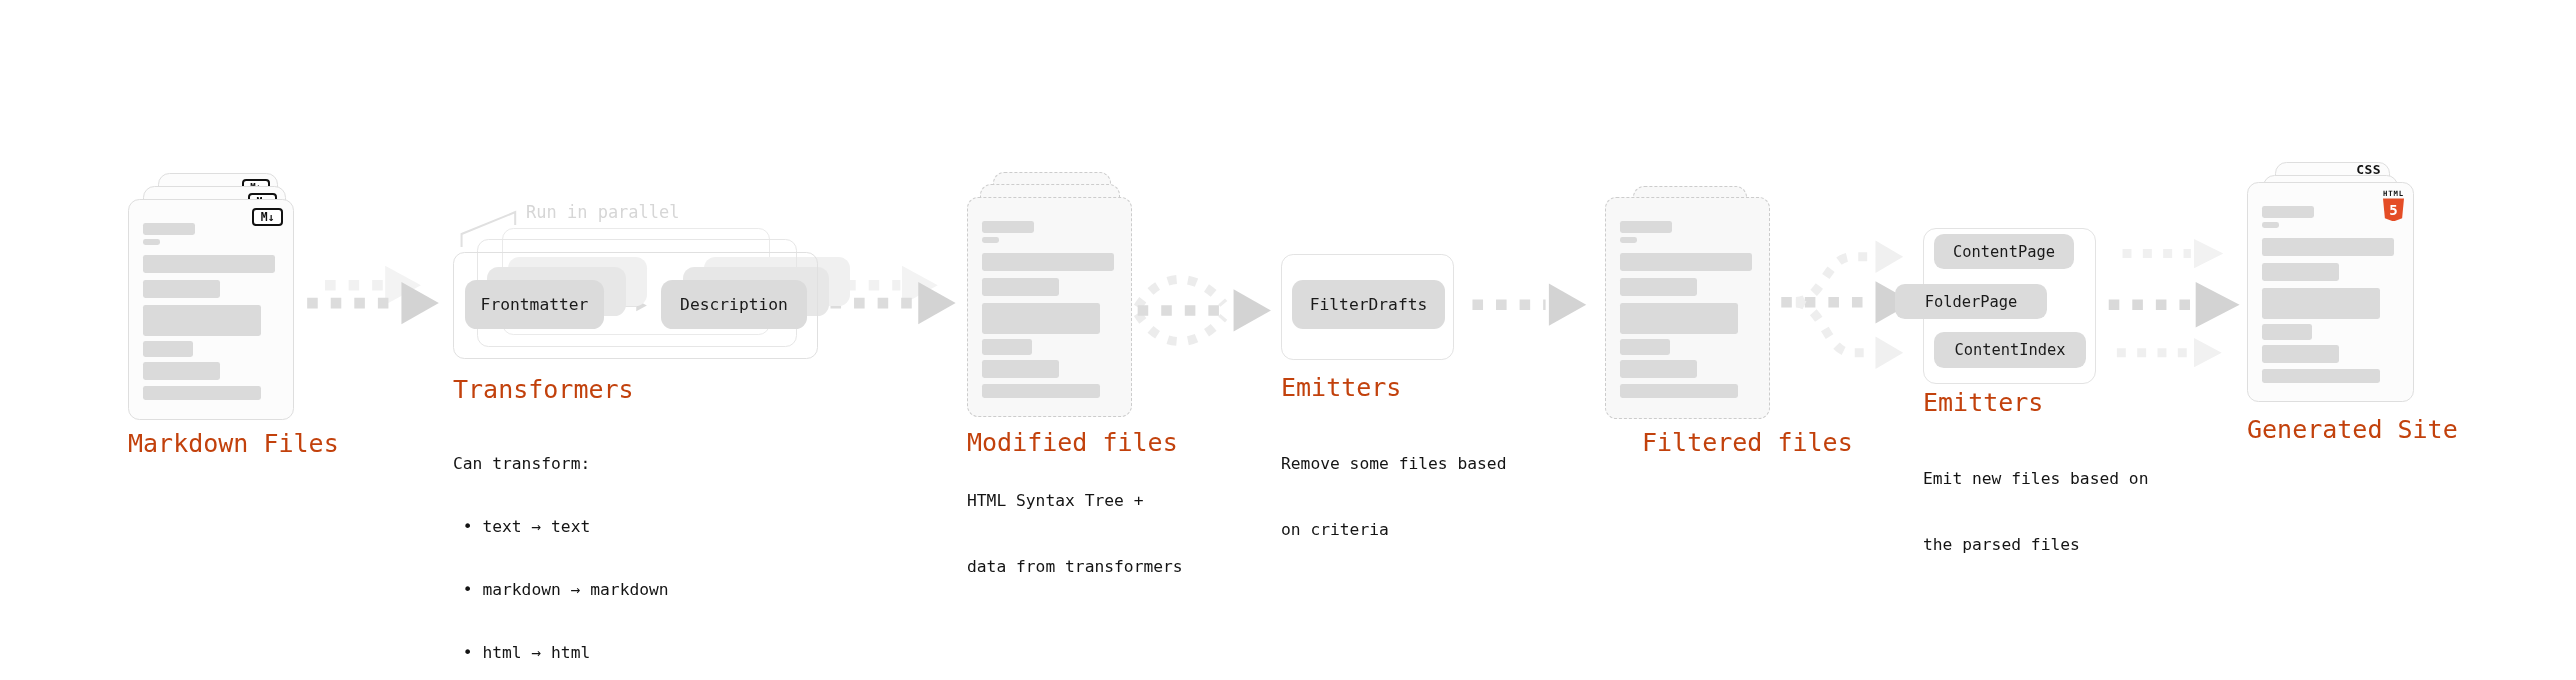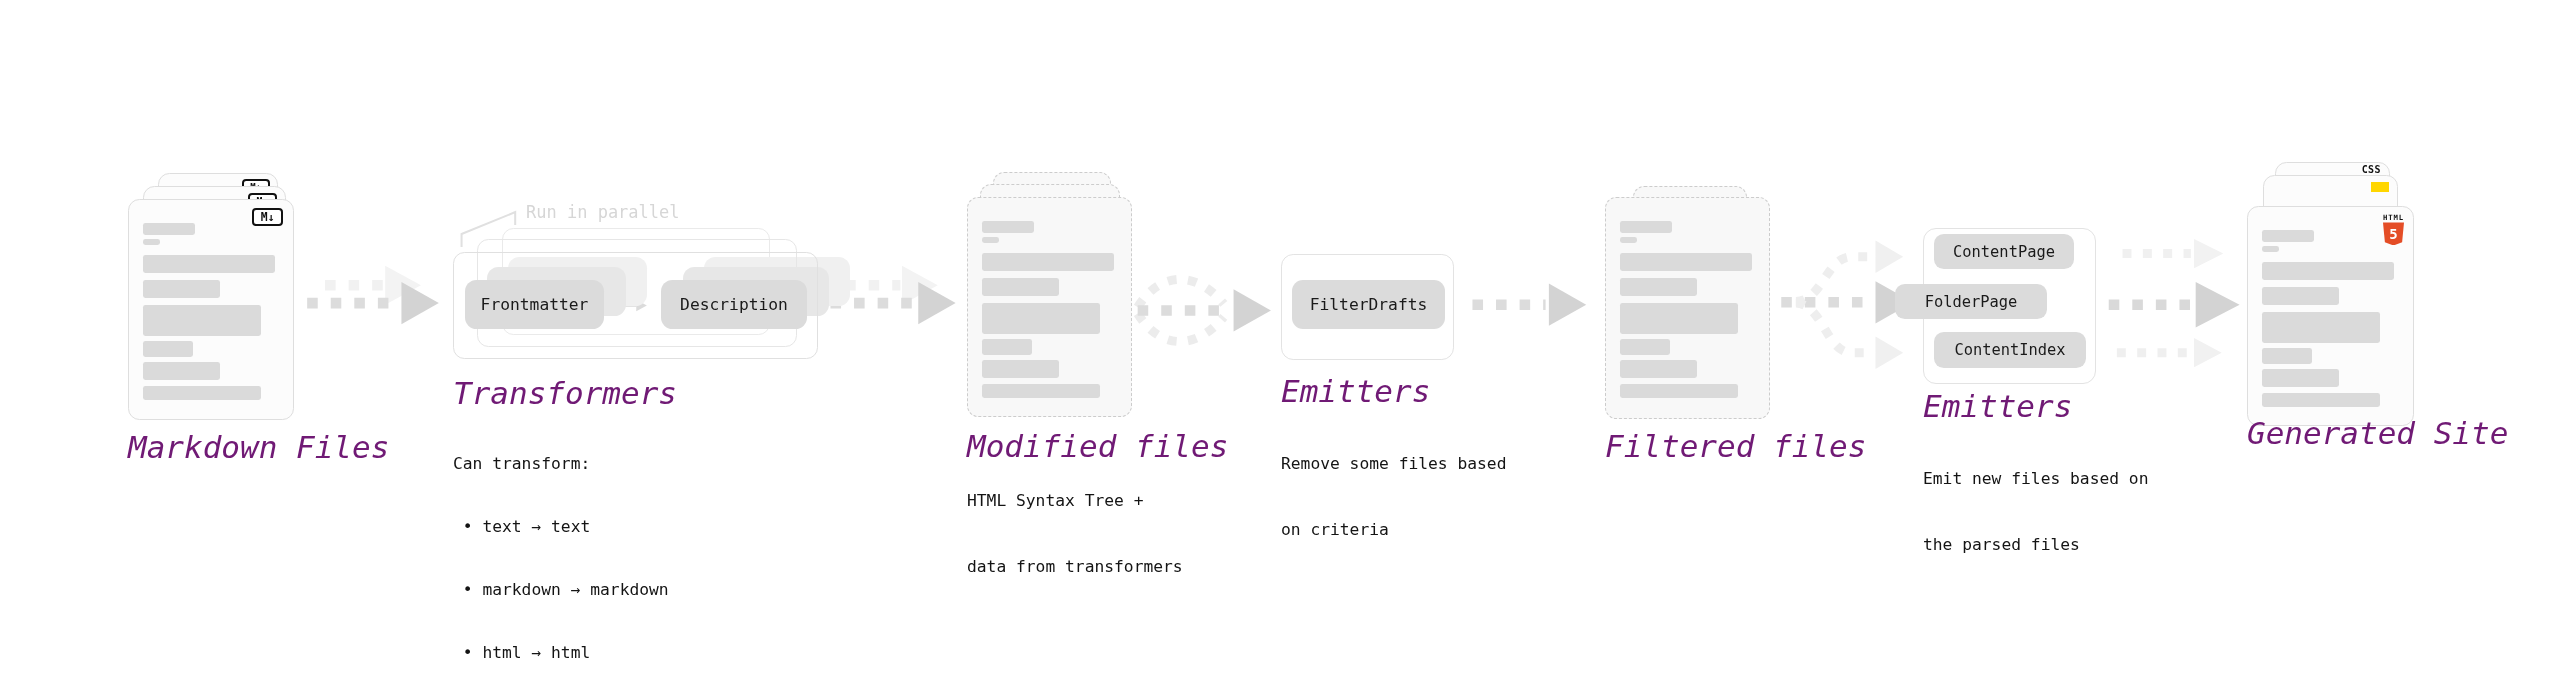--- a/index.html
+++ b/index.html
@@ -21,21 +21,21 @@
   .b5 { width:118px; height:31px; margin-top:7.3px;  }
   .b6 { width:50px;  height:15.4px; margin-top:4.9px;  }
   .b7 { width:77px;  height:18px; margin-top:4.9px;  }
   .b8 { width:118px; height:14px; margin-top:6.5px;  }
 
   
   .md-badge { position:absolute; background:#ffffff; border:2.4px solid #111111; border-radius:4.1px;
               display:flex; align-items:center; justify-content:center;
               font-weight:bold; color:#111111; }
   .css-badge { position:absolute; display:flex; flex-direction:column; align-items:center; }
-  .css-badge .css-txt { font-size:10px; font-weight:bold; color:#111; line-height:7.3px; letter-spacing:0.4px; }
+  .css-badge .css-txt { font-size:13px; font-weight:bold; color:#111; line-height:7.3px; letter-spacing:0.4px; }
   .css-badge .css-underline { width:14px; height:3.3px; background:#2563eb; margin-top:1.6px; border-radius:0.8px; }
   .js-badge { position:absolute; background:#ffd600; width:18px; height:10.6px; }
   .html5-badge { position:absolute; display:flex; flex-direction:column; align-items:center; }
   .html5-badge .html-txt { font-size:7.3px; font-weight:bold; color:#111; letter-spacing:0.8px; line-height:8.1px; }
   .html5-shield { width:21px; height:23px; margin-top:0.8px; background:#e44d26;
                   clip-path:polygon(0 0,100% 0,91% 86%,50% 100%,9% 86%);
                   display:flex; align-items:center; justify-content:center; }
   .html5-shield span { color:#ffffff; font-weight:bold; font-size:14px; line-height:14px; }
 
   
@@ -46,21 +46,21 @@
   .pill.ghost1 { background:#e7e7e7; z-index:2; }
   .pill.ghost2 { background:#f0f0f0; z-index:2; }
   .annotation { position:absolute; font-size:17px; color:#d6d6d6; z-index:2; white-space:pre; }
 
   
   .plugin-box { position:absolute; background:#ffffff; border:1.6px solid #e3e3e3; border-radius:12.2px; z-index:2; }
   .mini-pill { position:absolute; background:#dbdbdb; border-radius:9.8px; display:flex; align-items:center;
                justify-content:center; font-size:15.4px; color:#1a1a1a; z-index:3; }
 
   
-  .stage-title { position:absolute; font-size:31px; font-weight:500; color:#701a75; z-index:2; white-space:pre;font-style:italic; }
+  .stage-title { position:absolute; font-size:25px; font-weight:500; color:#c2410c; z-index:2; white-space:pre; }
   .stage-body  { position:absolute; font-size:16.3px; line-height:21px; color:#141414; z-index:2; white-space:pre; }
   .stage-body.wide { line-height:22px; }
 </style>
 </head>
 <body>
 
 <div class="canvas">
 
   <svg class="arrow-layer" width="2576" height="681" viewBox="0 0 3170 838">
 
@@ -207,21 +207,21 @@
         <div class="bar b2"></div>
         <div class="bar b3"></div>
         <div class="bar b4"></div>
         <div class="bar b5"></div>
         <div class="bar b6"></div>
         <div class="bar b7"></div>
         <div class="bar b8"></div>
       </div>
     </div>
   </div>
-  <div class="stage-title" style="left:1605px;top:428px">Filtered files</div>
+  <div class="stage-title" style="left:1642px;top:428px">Filtered files</div>
 
   <div class="plugin-box" style="left:1923px;top:228px;width:173px;height:156px;border-radius:13px"></div>
   <div class="mini-pill" style="left:1934px;top:234px;width:140px;height:35px">ContentPage</div>
   <div class="mini-pill" style="left:1895px;top:284px;width:152px;height:35px">FolderPage</div>
   <div class="mini-pill" style="left:1934px;top:332px;width:152px;height:36px">ContentIndex</div>
   <div class="stage-title" style="left:1923px;top:388px">Emitters</div>
   <div class="stage-body wide" style="left:1923px;top:424px">
     <div>Emit new files based on</div>
     <div>the parsed files</div>
   </div>
@@ -229,21 +229,21 @@
   <div>
     <div class="card solid" style="left:2275px;top:162px;width:115px;height:98px">
       <div class="css-badge" style="right:8.1px;top:3.3px">
         <div class="css-txt">CSS</div>
         <div class="css-underline"></div>
       </div>
     </div>
     <div class="card solid" style="left:2263px;top:175px;width:135px;height:98px">
       <div class="js-badge" style="right:8.1px;top:5.7px"></div>
     </div>
-    <div class="card solid" style="left:2247px;top:206px;width:167px;height:220px">
+    <div class="card solid" style="left:2247px;top:182px;width:167px;height:220px">
       <div class="html5-badge" style="right:9px;top:6.5px">
         <div class="html-txt">HTML</div>
         <div class="html5-shield">
             <span>5</span>
           </div>
       </div>
       <div class="bars">
         <div class="bar b1"></div>
         <div class="bar b2"></div>
         <div class="bar b3"></div>

